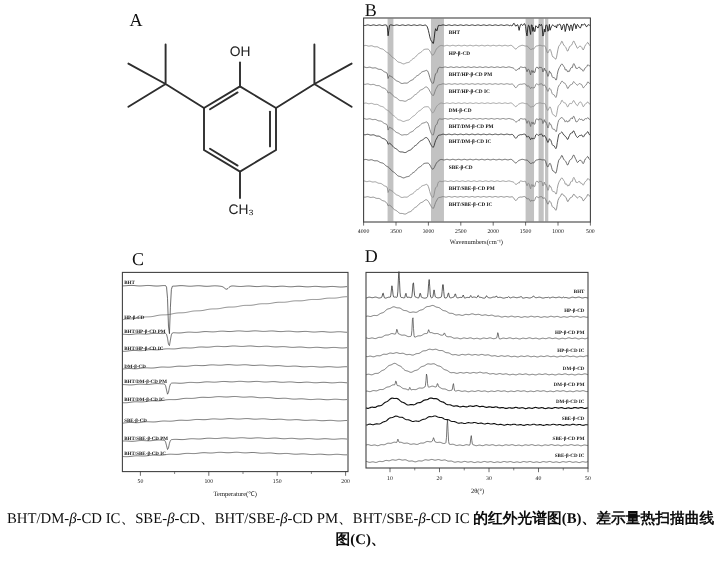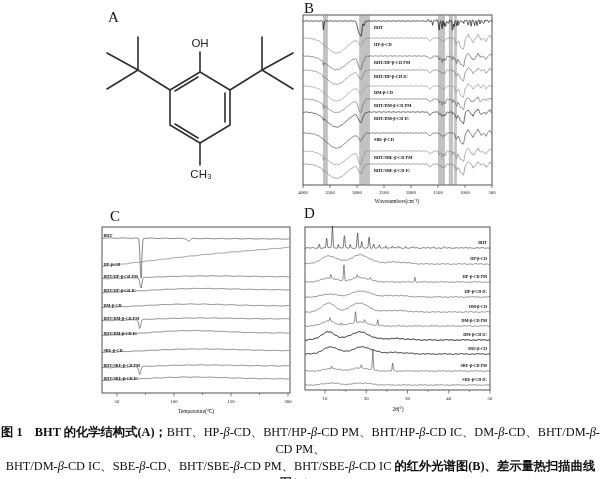--- a/index.html
+++ b/index.html
@@ -183,16 +183,15 @@
         <text x="192" y="195" text-anchor="middle" font-size="4.8">50</text>
         <line x1="47.625" y1="185" x2="47.625" y2="187" stroke="#333" stroke-width="0.5"></line>
         <line x1="88.875" y1="185" x2="88.875" y2="187" stroke="#333" stroke-width="0.5"></line>
         <line x1="130.125" y1="185" x2="130.125" y2="187" stroke="#333" stroke-width="0.5"></line>
         <line x1="171.375" y1="185" x2="171.375" y2="187" stroke="#333" stroke-width="0.5"></line>
       </g>
     <text x="100" y="206" text-anchor="middle" font-size="5.4">2θ(°)</text>
   </svg>
 
   <div class="caption" id="caption">
-      <div><span class="b">图 1　BHT 的化学结构式(A)；</span><span>BHT、HP-<i>β</i>-CD、BHT/HP-<i>β</i>-CD PM、BHT/HP-<i>β</i>-CD IC、DM-<i>β</i>-CD、BHT/DM-<i>β</i>-CD PM、</span></div>
       <div><span>BHT/DM-<i>β</i>-CD IC、SBE-<i>β</i>-CD、BHT/SBE-<i>β</i>-CD PM、BHT/SBE-<i>β</i>-CD IC </span><span class="b">的红外光谱图(B)、差示量热扫描曲线图(C)、</span></div>
     </div>
 </div>
 
 </body></html>

